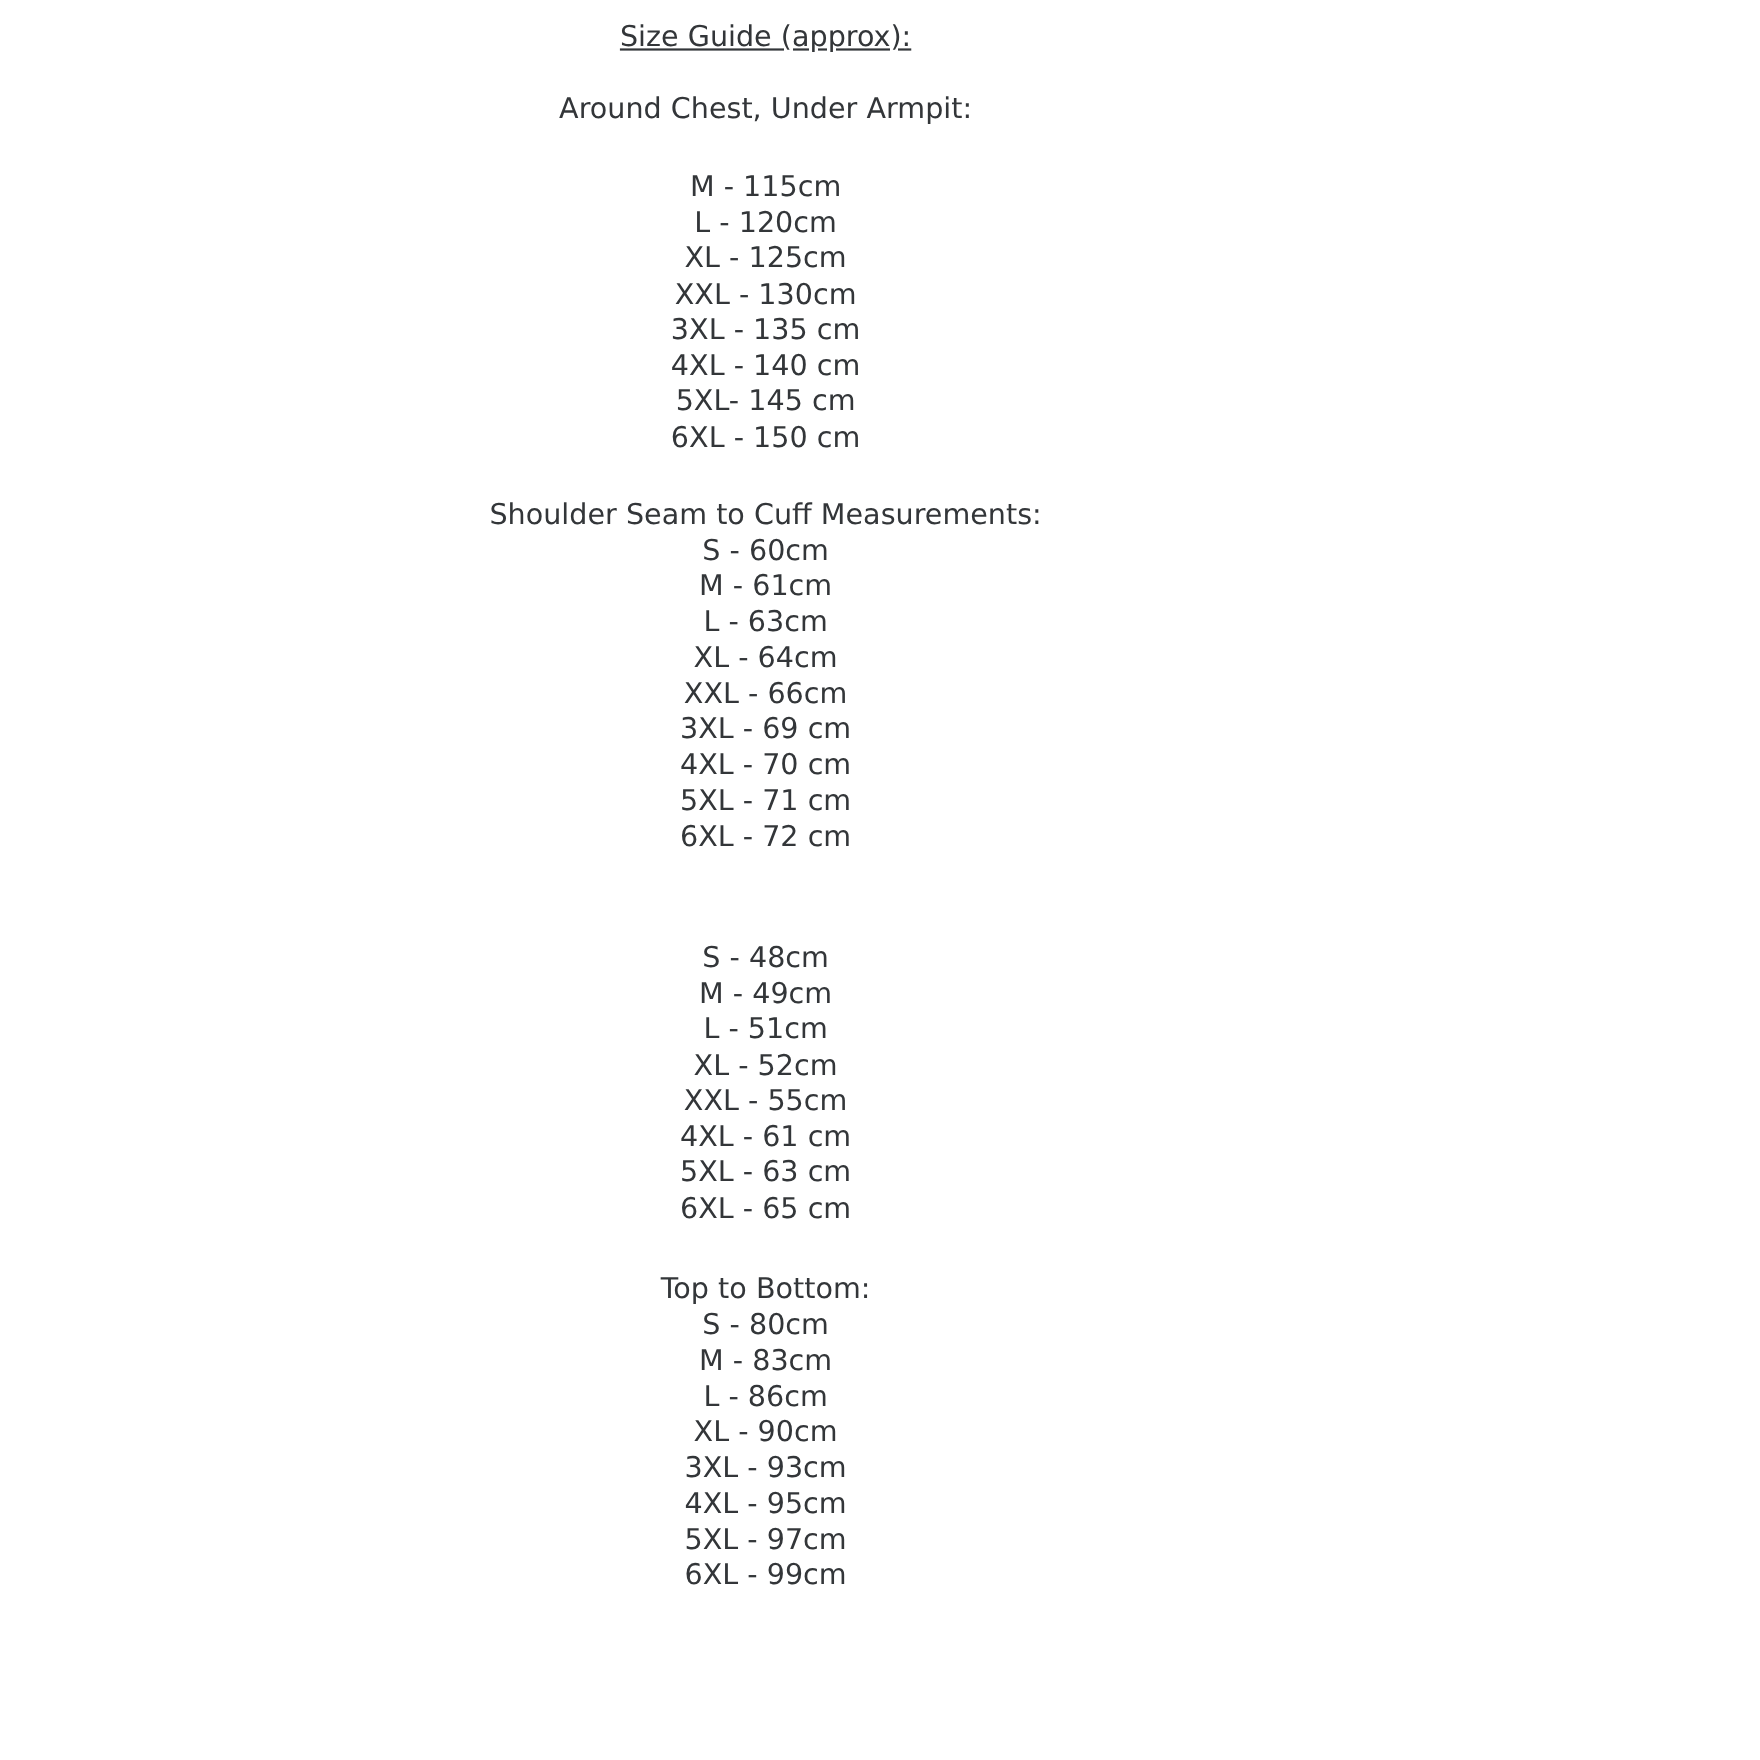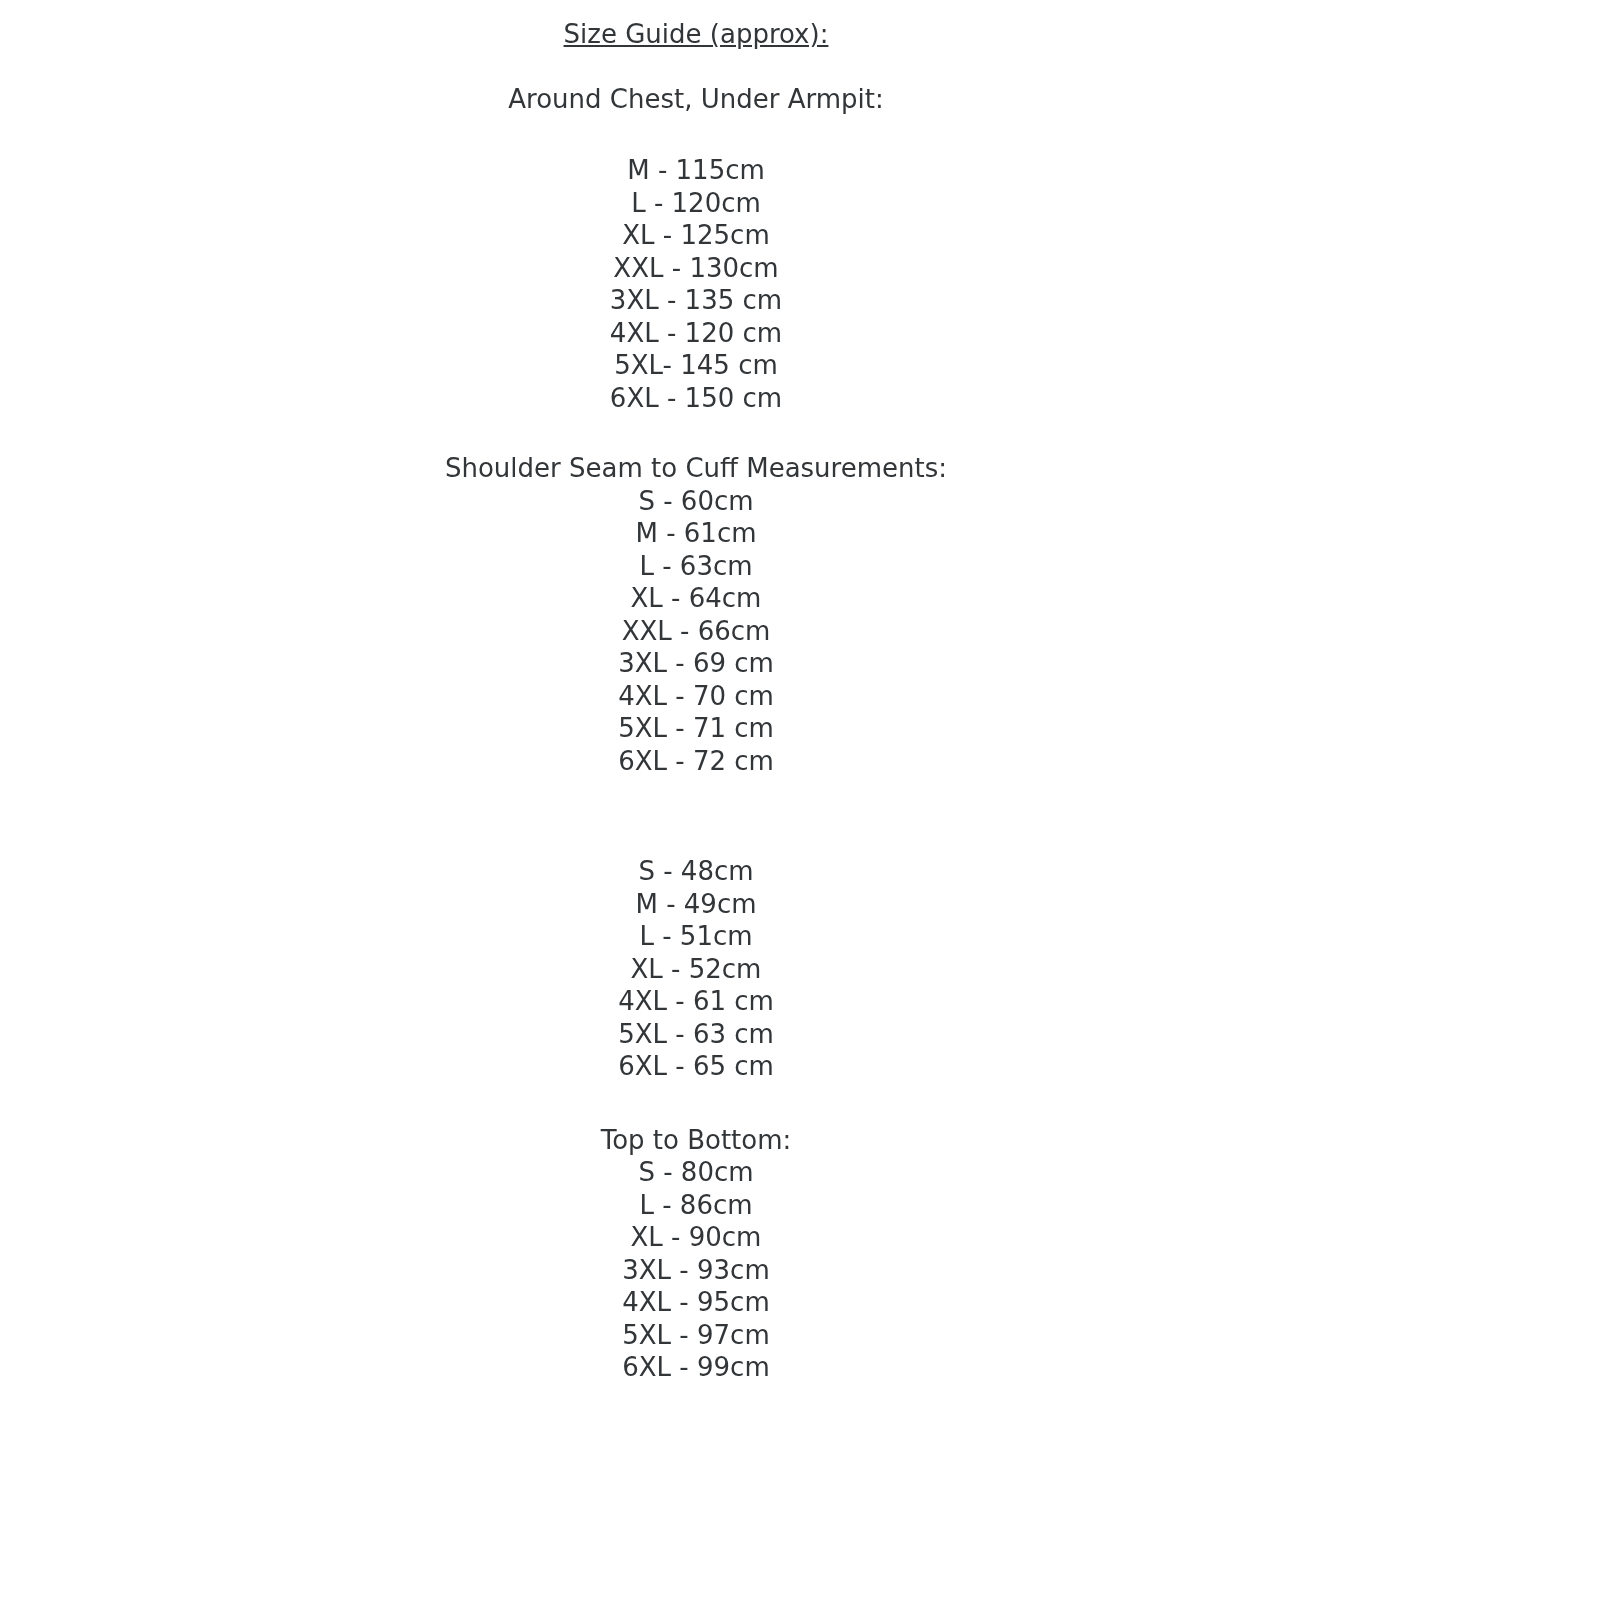--- a/index.html
+++ b/index.html
@@ -43,45 +43,47 @@
   <div class="line"><span class="title-text">Size Guide (approx):</span></div>
 
 <div class="spacer gap-0"></div>
     <div class="line">Around Chest, Under Armpit:</div>
     <div class="spacer heading-gap"></div>
     <div class="line">M - 115cm</div>
     <div class="line">L - 120cm</div>
     <div class="line">XL - 125cm</div>
     <div class="line">XXL - 130cm</div>
     <div class="line">3XL - 135 cm</div>
-    <div class="line">4XL - 120 cm</div>
+    <div class="line">4XL - 140 cm</div>
     <div class="line">5XL- 145 cm</div>
     <div class="line">6XL - 150 cm</div>
     <div class="spacer gap-1"></div>
     <div class="line">Shoulder Seam to Cuff Measurements:</div>
     <div class="line">S - 60cm</div>
     <div class="line">M - 61cm</div>
     <div class="line">L - 63cm</div>
     <div class="line">XL - 64cm</div>
     <div class="line">XXL - 66cm</div>
     <div class="line">3XL - 69 cm</div>
     <div class="line">4XL - 70 cm</div>
     <div class="line">5XL - 71 cm</div>
     <div class="line">6XL - 72 cm</div>
     <div class="spacer gap-2"></div>
     <div class="spacer heading-gap"></div>
     <div class="line">S - 48cm</div>
     <div class="line">M - 49cm</div>
     <div class="line">L - 51cm</div>
     <div class="line">XL - 52cm</div>
+    <div class="line">XXL - 55cm</div>
     <div class="line">4XL - 61 cm</div>
     <div class="line">5XL - 63 cm</div>
     <div class="line">6XL - 65 cm</div>
     <div class="spacer gap-3"></div>
     <div class="line">Top to Bottom:</div>
     <div class="line">S - 80cm</div>
+    <div class="line">M - 83cm</div>
     <div class="line">L - 86cm</div>
     <div class="line">XL - 90cm</div>
     <div class="line">3XL - 93cm</div>
     <div class="line">4XL - 95cm</div>
     <div class="line">5XL - 97cm</div>
     <div class="line">6XL - 99cm</div>
   </main>
 
 </body></html>

